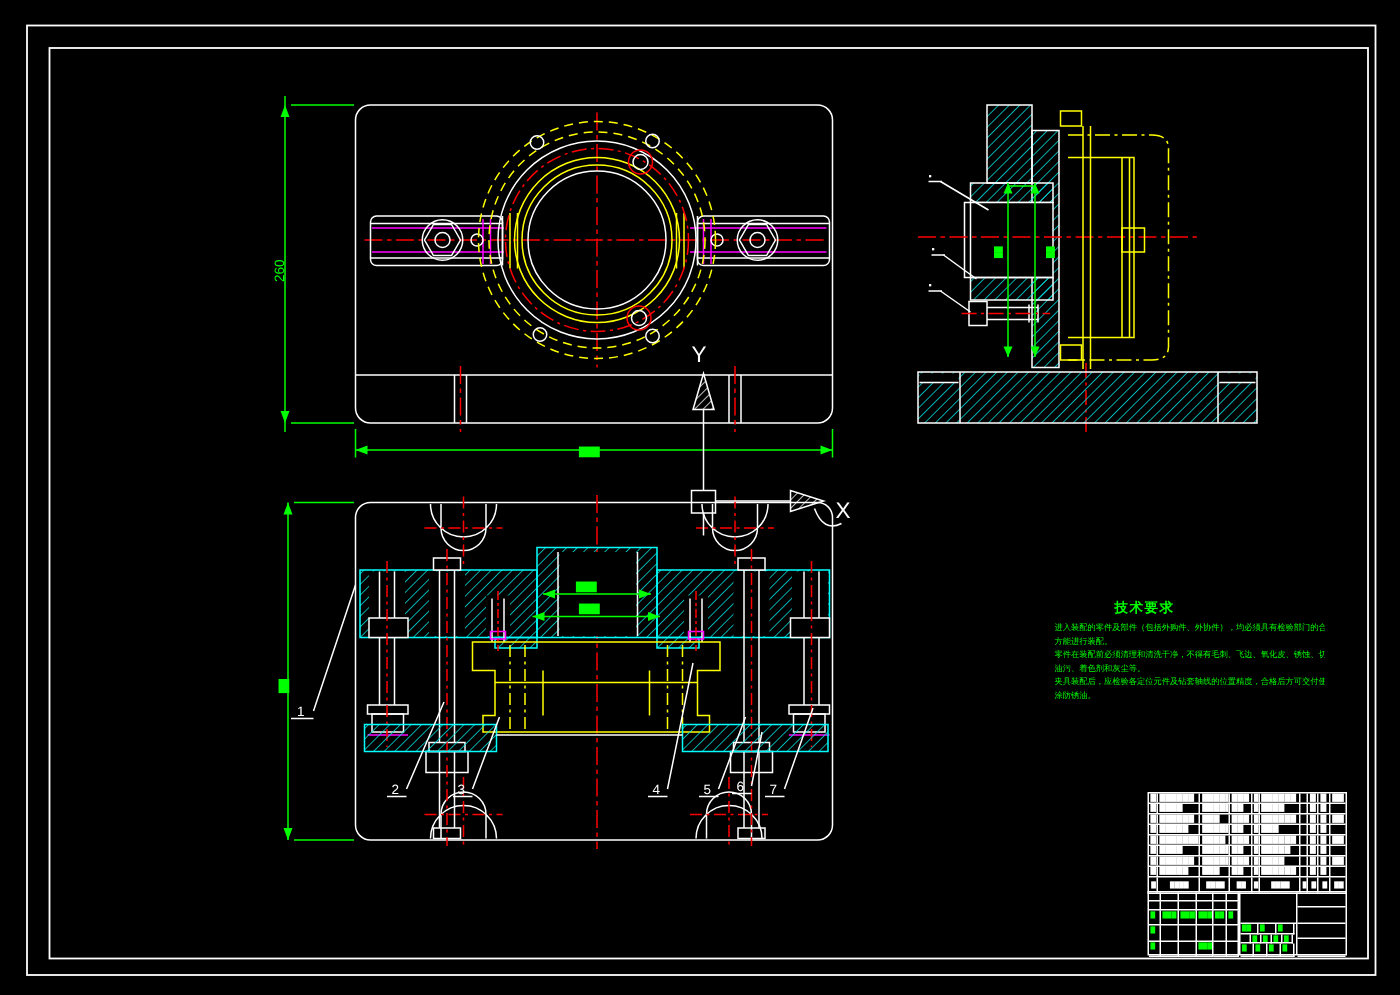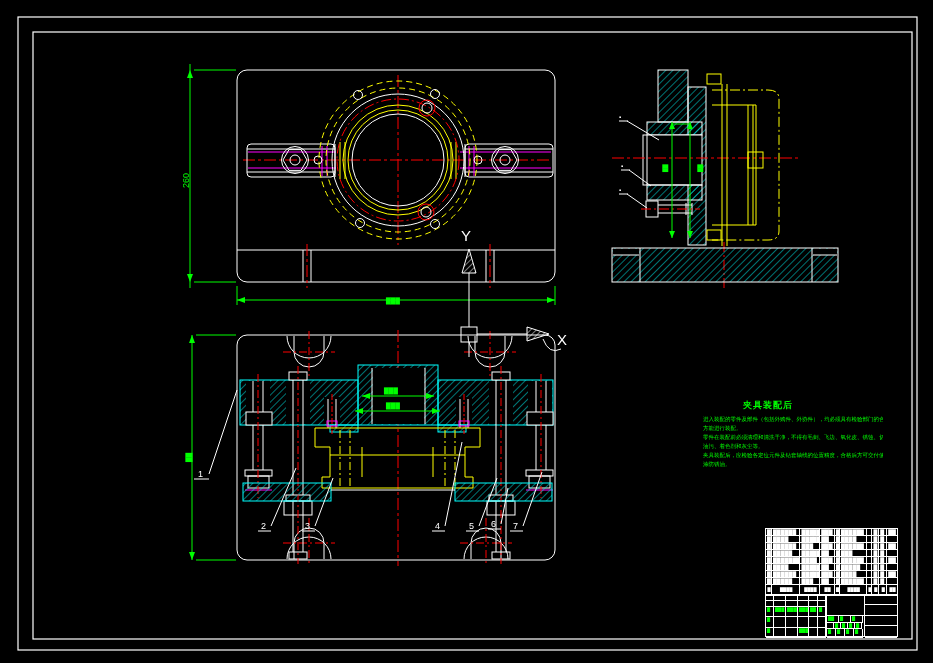--- a/index.html
+++ b/index.html
@@ -250,21 +250,21 @@
     <rect x="461" y="327" width="16" height="15"></rect>
     <path d="M477,334 H527"></path>
     <polygon points="527,327 527,341 549,334" fill="url(#hW)"></polygon>
     <path d="M543,339 Q549,355 561,349"></path>
   </g>
   <text x="461" y="241" fill="#fff" font-size="15">Y</text>
   <text x="557" y="345" fill="#fff" font-size="15">X</text>
 </svg>
 
 <div class="techreq">
-  <div class="tr-title">夹具装配后</div>
+  <div class="tr-title">技术要求</div>
   <div class="tr-line">进入装配的零件及部件（包括外购件、外协件），均必须具有检验部门的合格证</div>
   <div class="tr-line">方能进行装配。</div>
   <div class="tr-line">零件在装配前必须清理和清洗干净，不得有毛刺、飞边、氧化皮、锈蚀、切屑、</div>
   <div class="tr-line">油污、着色剂和灰尘等。</div>
   <div class="tr-line">夹具装配后，应检验各定位元件及钻套轴线的位置精度，合格后方可交付使用。</div>
   <div class="tr-line">涂防锈油。</div>
 </div>
 
 <div class="bom">
       <div class="bom-row" style="height: 7px;">

